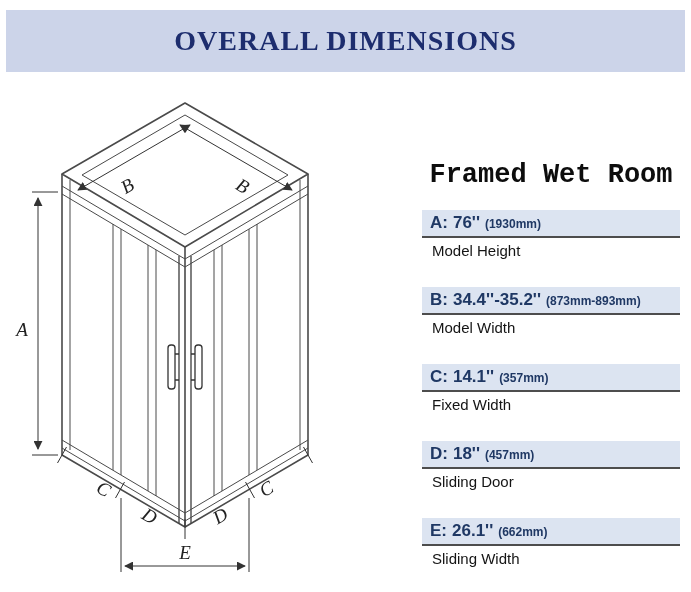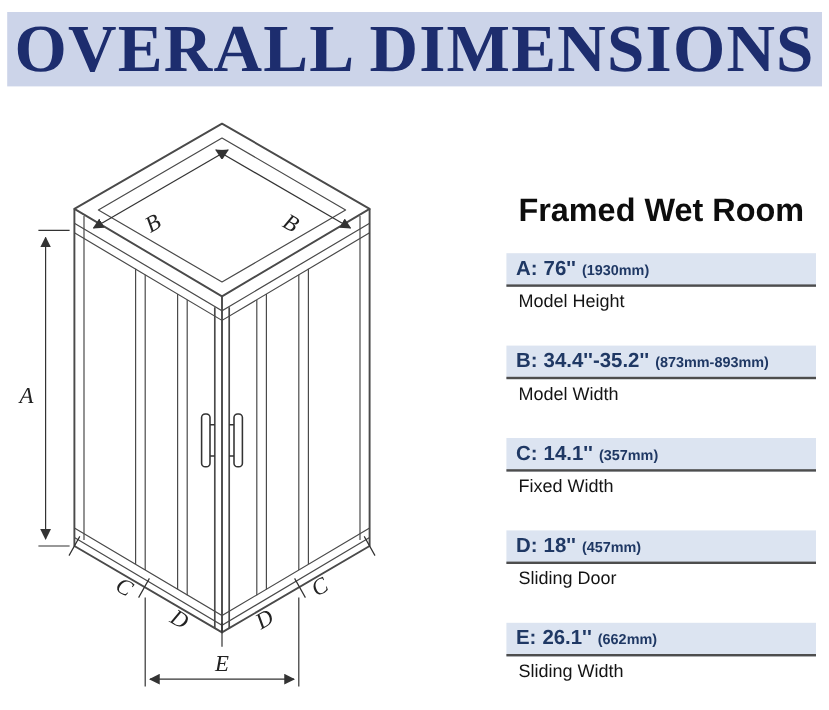--- a/index.html
+++ b/index.html
@@ -12,34 +12,34 @@
     overflow:hidden;
   }
   .banner {
     position:absolute; left:6px; top:10px; right:6px; height:62px;
     background:#ccd4e9;
     display:flex; align-items:center; justify-content:center;
   }
   .banner-title {
     font-family:"Liberation Serif", serif;
     font-weight:bold;
-    font-size:56px;
+    font-size:28px;
     color:#1d2d6e;
     letter-spacing:1px;
     margin:0;
     white-space:nowrap;
   }
   .diagram-wrap {
     position:absolute; left:8px; top:88px; width:405px; height:500px;
   }
   .panel {
     position:absolute; left:422px; top:160px; width:258px;
   }
   .panel-title {
-    font-family:Liberation Sans, sans-serif;
+    font-family:Liberation Mono, monospace;
     font-size:27px;
     font-weight:bold;
     color:#0d0d0d;
     text-align:center;
     margin:0 0 20px 0;
     white-space:nowrap;
   }
   .spec { margin-bottom:28px; }
   .spec-top {
     background:#dce4f1;

